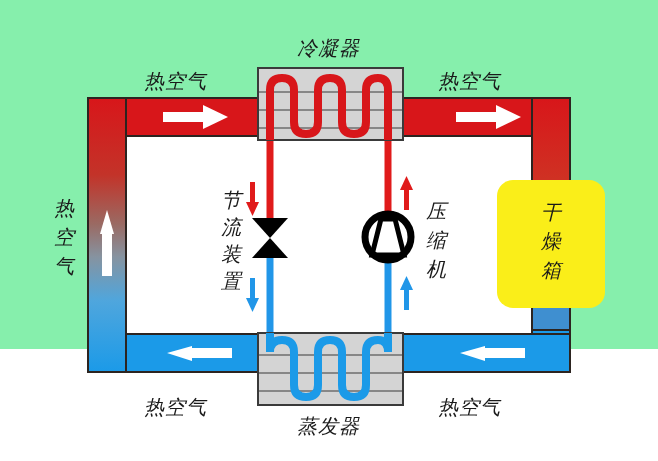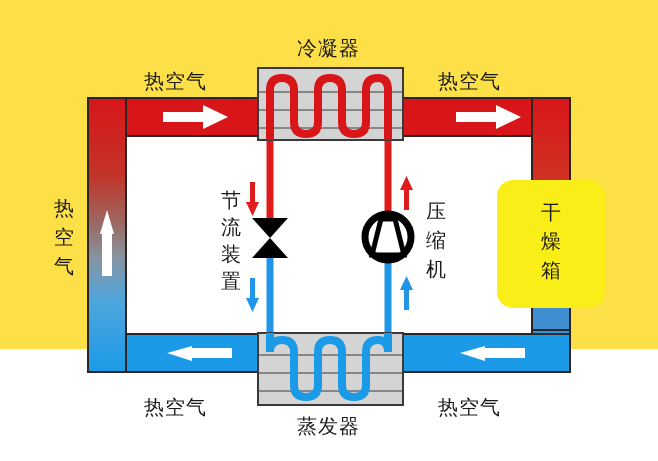--- a/index.html
+++ b/index.html
@@ -10,21 +10,22 @@
   body {
     width: 658px;
     height: 461px;
     font-family: "Liberation Sans", sans-serif;
     overflow: hidden;
   }
   #diagram-root {
     position: relative;
     width: 658px;
     height: 349px;
-    background: #fde047;
+    background: #86efac;
+    font-style: italic;
   }
   svg.diagram {
     display: block;
     width: 658px;
     height: 461px;
   }
   .lbl {
     font-family: "Liberation Sans", sans-serif;
     fill: #1a1a1a;
     font-size: 20px;

